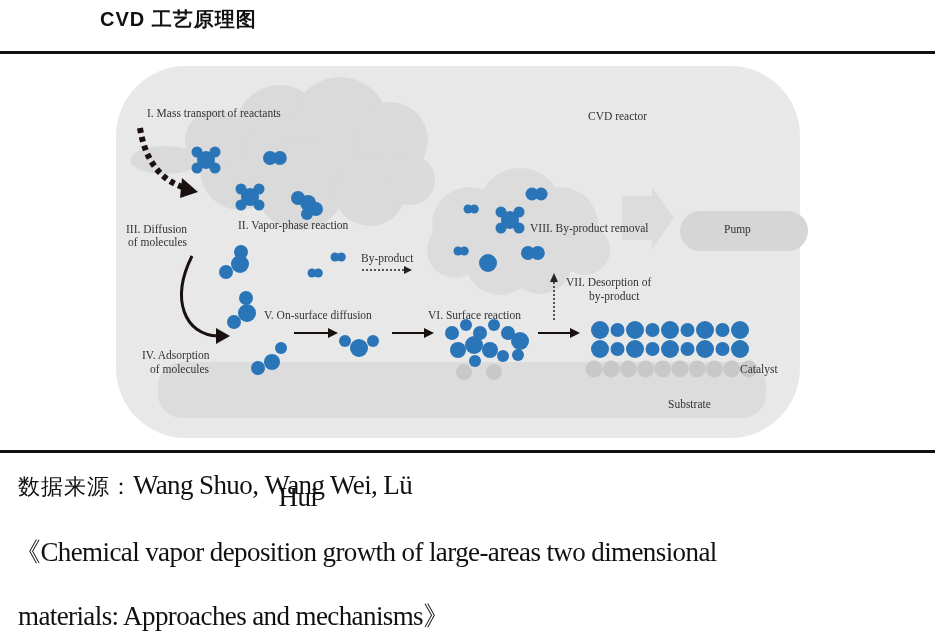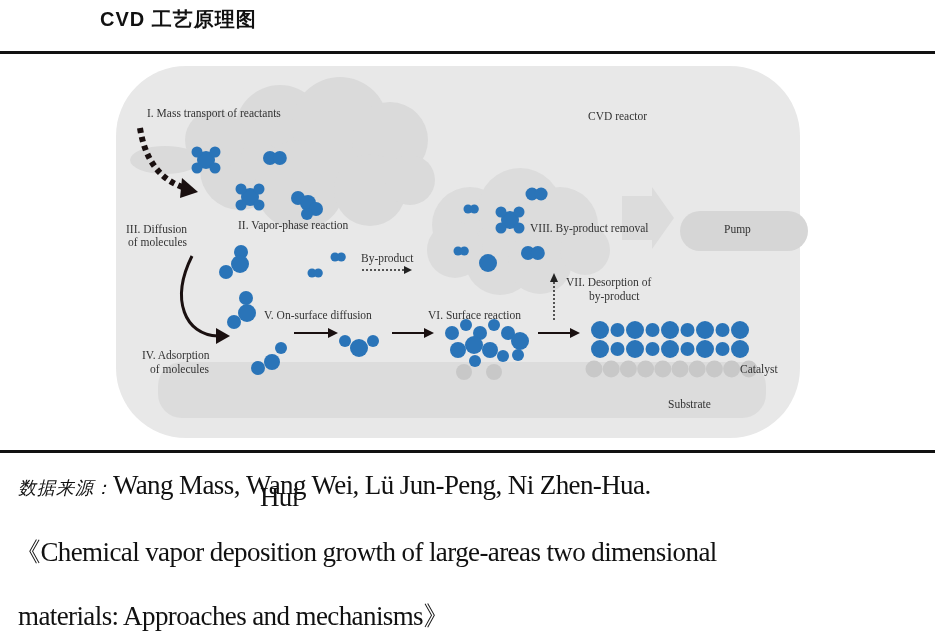--- a/index.html
+++ b/index.html
@@ -10,21 +10,21 @@
     .rule { position: absolute; left: 0; width: 935px; height: 3px; background: #111; }
     .rule.top { top: 51px; }
     .rule.bottom { top: 450px; }
     .diagram { position: absolute; left: 0; top: 0; width: 945px; height: 640px; }
     .diagram text { font-family: "Liberation Serif", "DejaVu Serif", serif; fill: #333; }
     .src { position: absolute; left: 18px; font-size: 27px; color: #111; white-space: nowrap;
            font-family: "Liberation Serif", "DejaVu Serif", serif; letter-spacing: -0.6px; }
     .src.l1 { top: 470px; }
     .src.l2 { top: 534px; left: 14px; }
     .src.l3 { top: 598px; text-align: center; }
-    .src .label { font-family: "DejaVu Serif", serif; font-size: 18px; letter-spacing: 1px; font-style: italic; }
+    .src .label { font-family: "DejaVu Serif", serif; font-size: 22px; letter-spacing: 1px; }
     .overlap { position: relative; display: inline-block; }
     .overlap .ov { position: absolute; left: 14px; top: 12px; }
   </style>
 </head>
 <body>
 
 <div class="title">CVD 工艺原理图</div>
 <div class="rule top"></div>
 
 <svg class="diagram" width="945" height="640" viewBox="0 0 945 640">
@@ -186,16 +186,16 @@
   <text x="530" y="232" font-size="11.5">VIII. By-product removal</text>
   <text x="361" y="262" font-size="11.5">By-product</text>
   <text x="724" y="233" font-size="11.5">Pump</text>
   <text x="740" y="373" font-size="11.5">Catalyst</text>
   <text x="668" y="408" font-size="11.5">Substrate</text>
 </svg>
 
 <div class="rule bottom"></div>
 
 <div class="src l1">
-  <span class="label">数据来源：</span><span>Wang Mass, </span><span class="overlap"><span>Wang Wei, Lü</span><span class="ov">Hui</span></span><span> Jun-Peng, Ni Zhen-Hua.</span>
+  <span class="label">数据来源：</span><span>Wang Shuo, </span><span class="overlap"><span>Wang Wei, Lü</span><span class="ov">Hui</span></span>
 </div>
 <div class="src l2">《Chemical vapor deposition growth of large-areas two dimensional</div>
 <div class="src l3">materials: Approaches and mechanisms》</div>
 
 </body></html>

